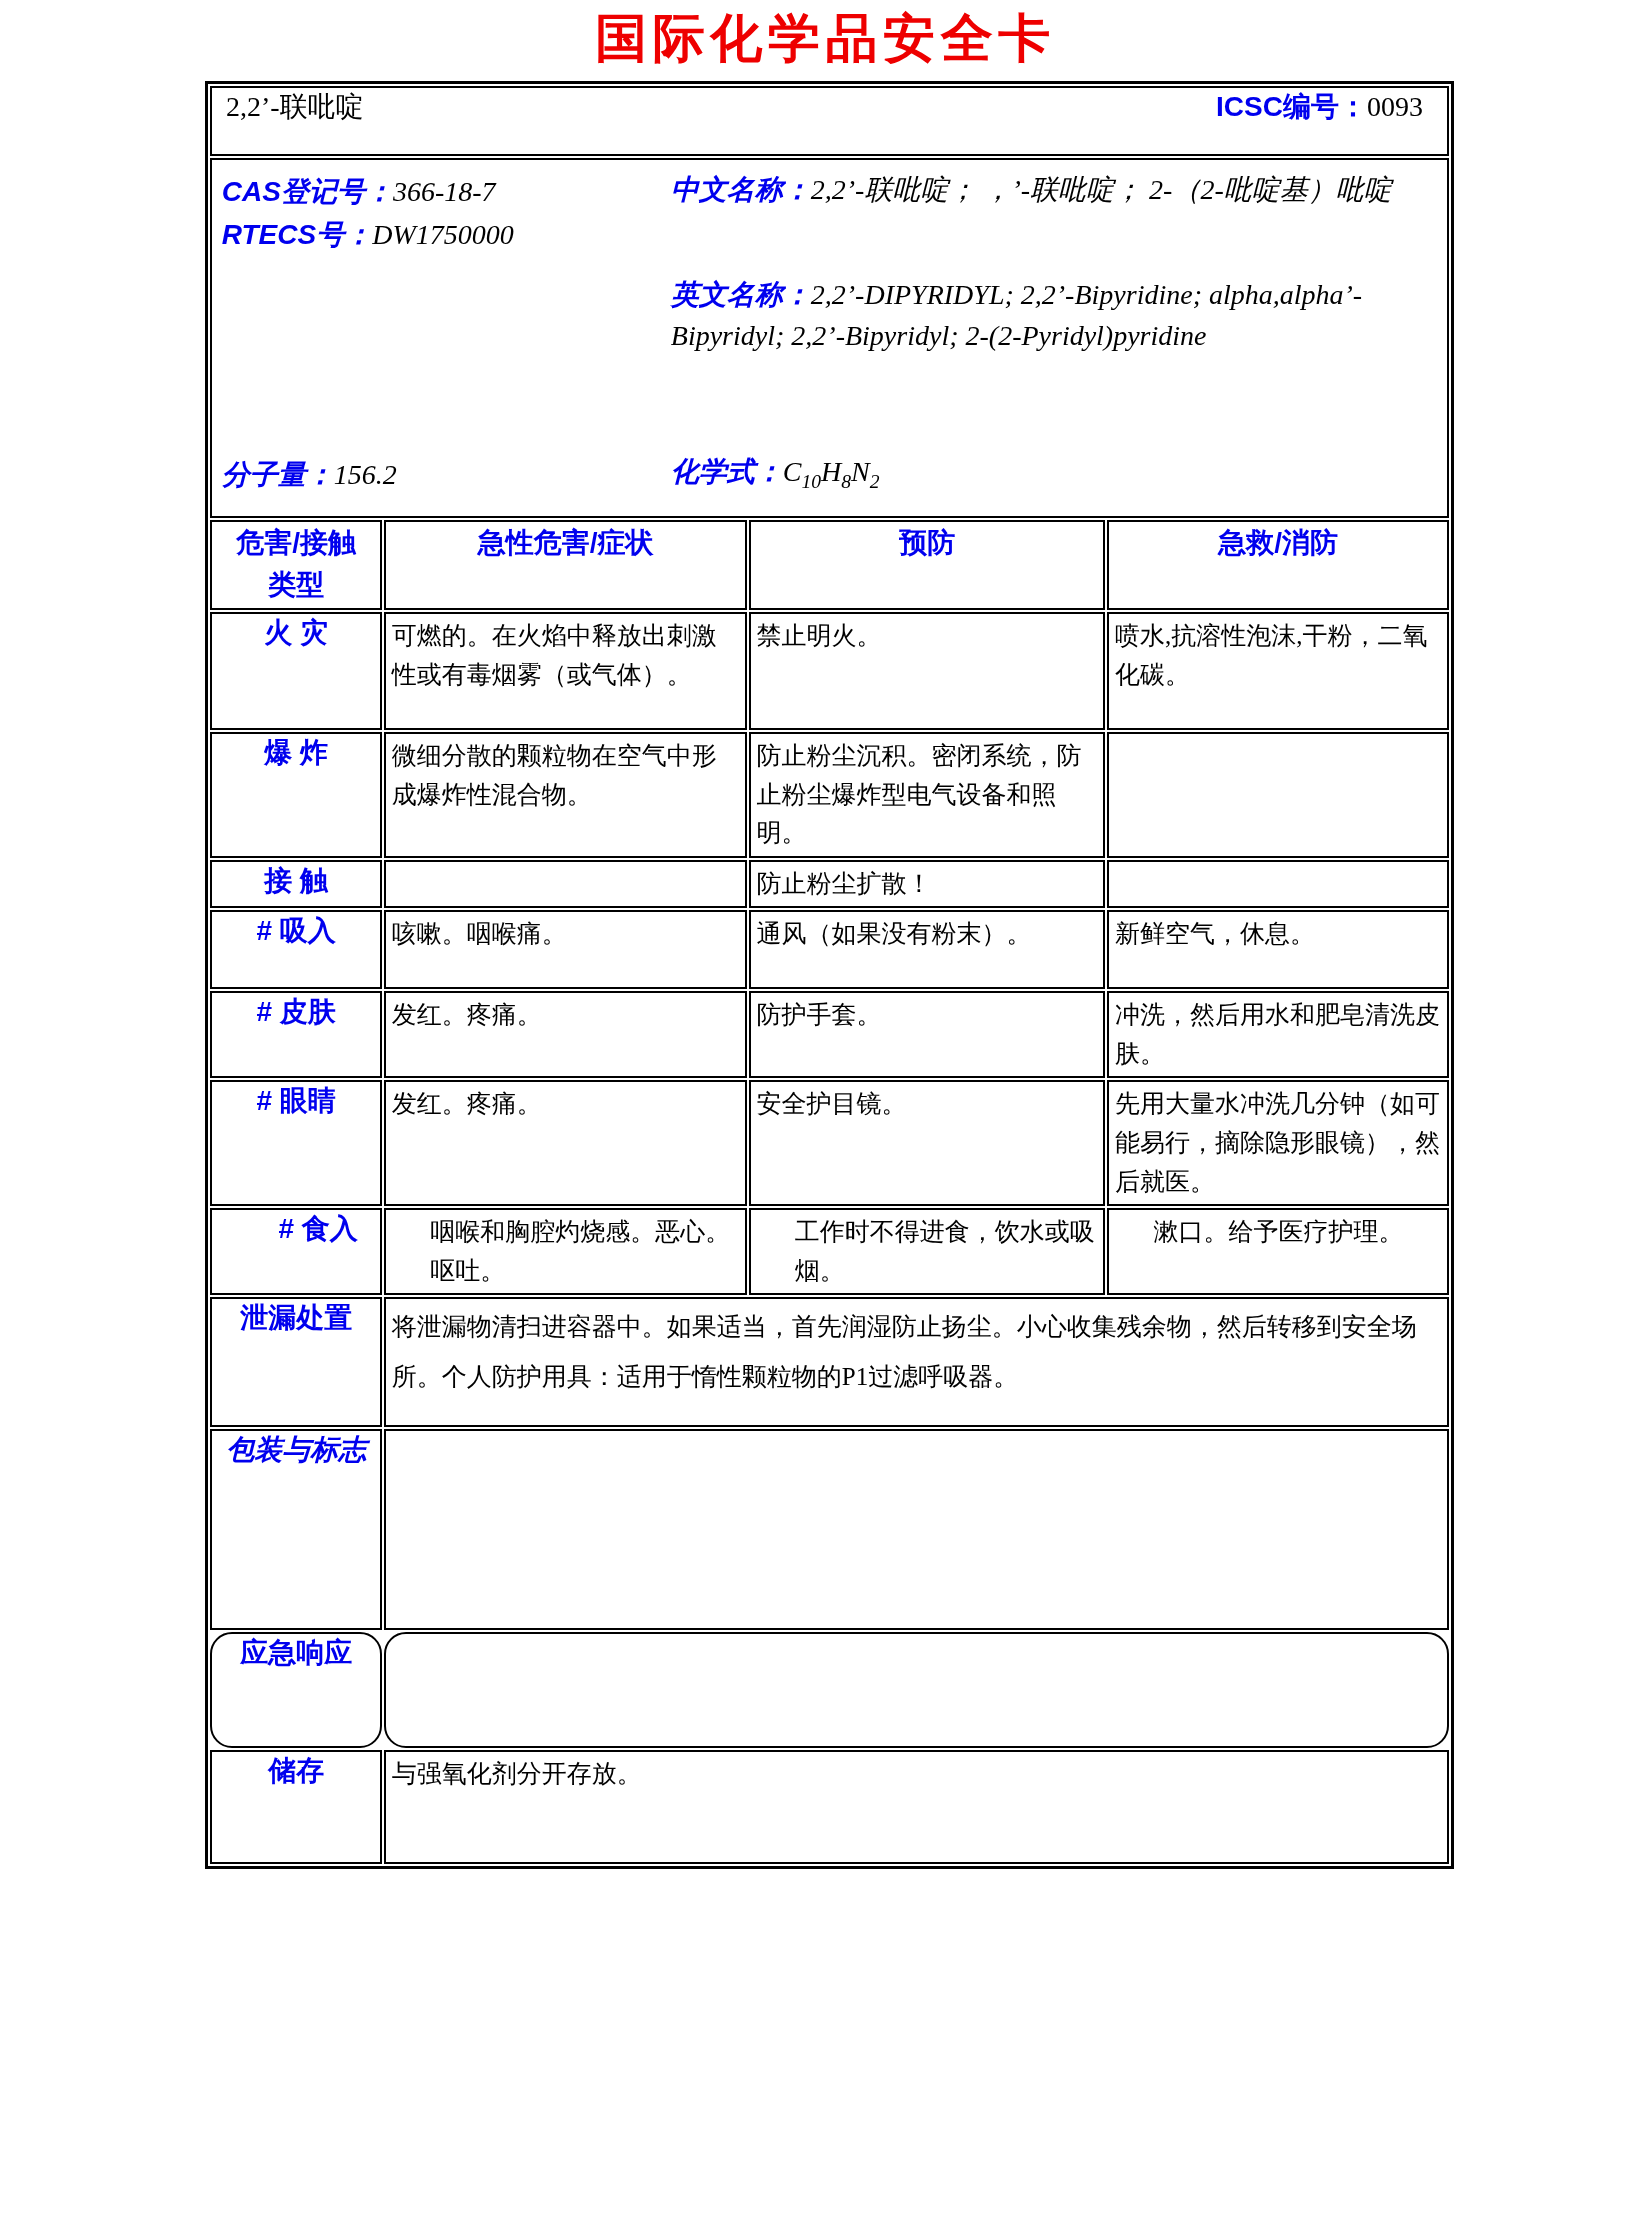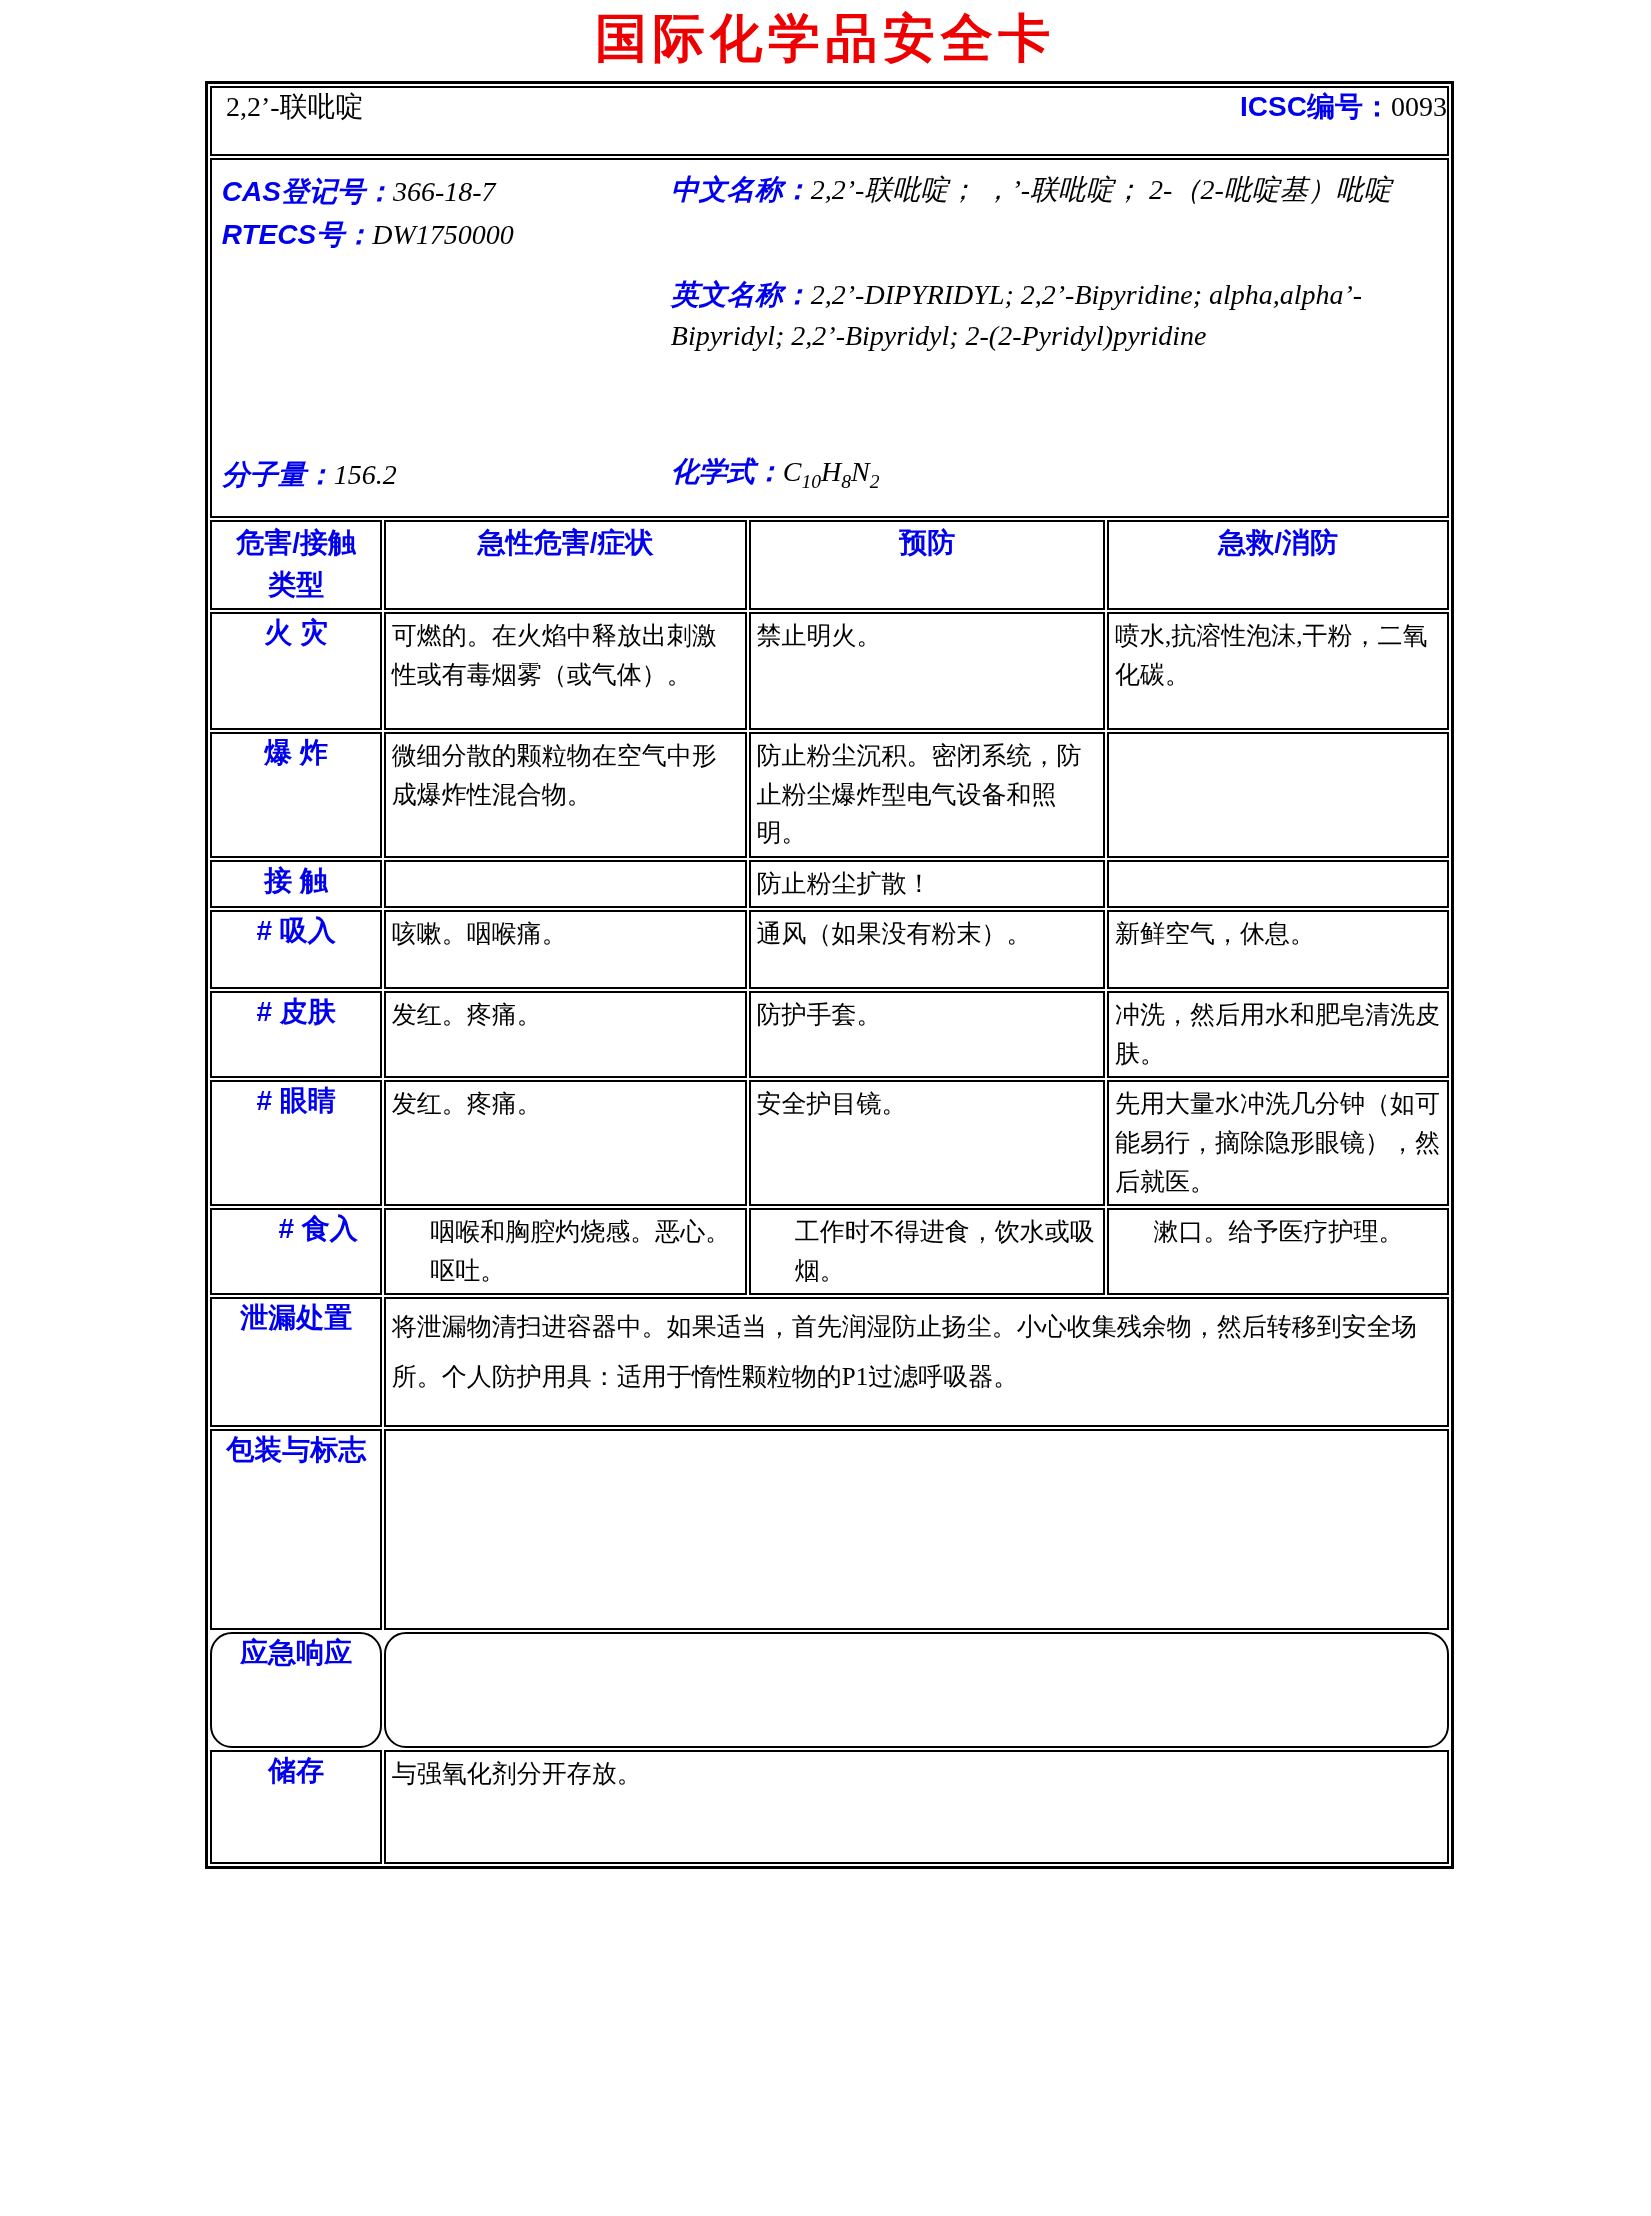--- a/index.html
+++ b/index.html
@@ -58,21 +58,21 @@
     color:var(--ink);
     font-family:"Liberation Serif","DejaVu Serif",serif;
     font-size:28px;
   }
   
   .r-name td{height:70px;vertical-align:middle;}
   .namebar{
     display:flex;
     justify-content:space-between;
     align-items:center;
-    padding:0 0 0 14px;
+    padding:0 24px 0 14px;
   }
   .name{font-size:28px;}
   
   .r-info td{height:360px;font-style:italic;}
   .info{
     display:flex;
     align-items:stretch;
     min-height:349px;
     padding:9.8px 11.2px 12.6px 9.8px;
   }
@@ -120,21 +120,21 @@
     padding:2.8px 5.6px;
   }
   tr.r-fire td{height:118px;}
   tr.r-explosion td{height:115px;}
   tr.r-contact td{height:43px;}
   tr.r-inhalation td{height:79px;}
   tr.r-skin td{height:80px;}
   tr.r-eyes td{height:115px;}
   tr.r-ingestion td{height:79px;padding-left:44px;}
   tr.r-spill td{height:130px;}
-  tr.r-packaging td{height:201px;}
+  tr.r-packaging td{height:201px;font-style:italic;}
   tr.r-emergency td{height:116px;border-radius:22px;}
   tr.r-storage td{height:114px;}
   tr.r-spill td.body{line-height:2.0;}
 </style>
 </head>
 <body>
 
 <div class="page">
 
   <div class="title">国际化学品安全卡</div>

